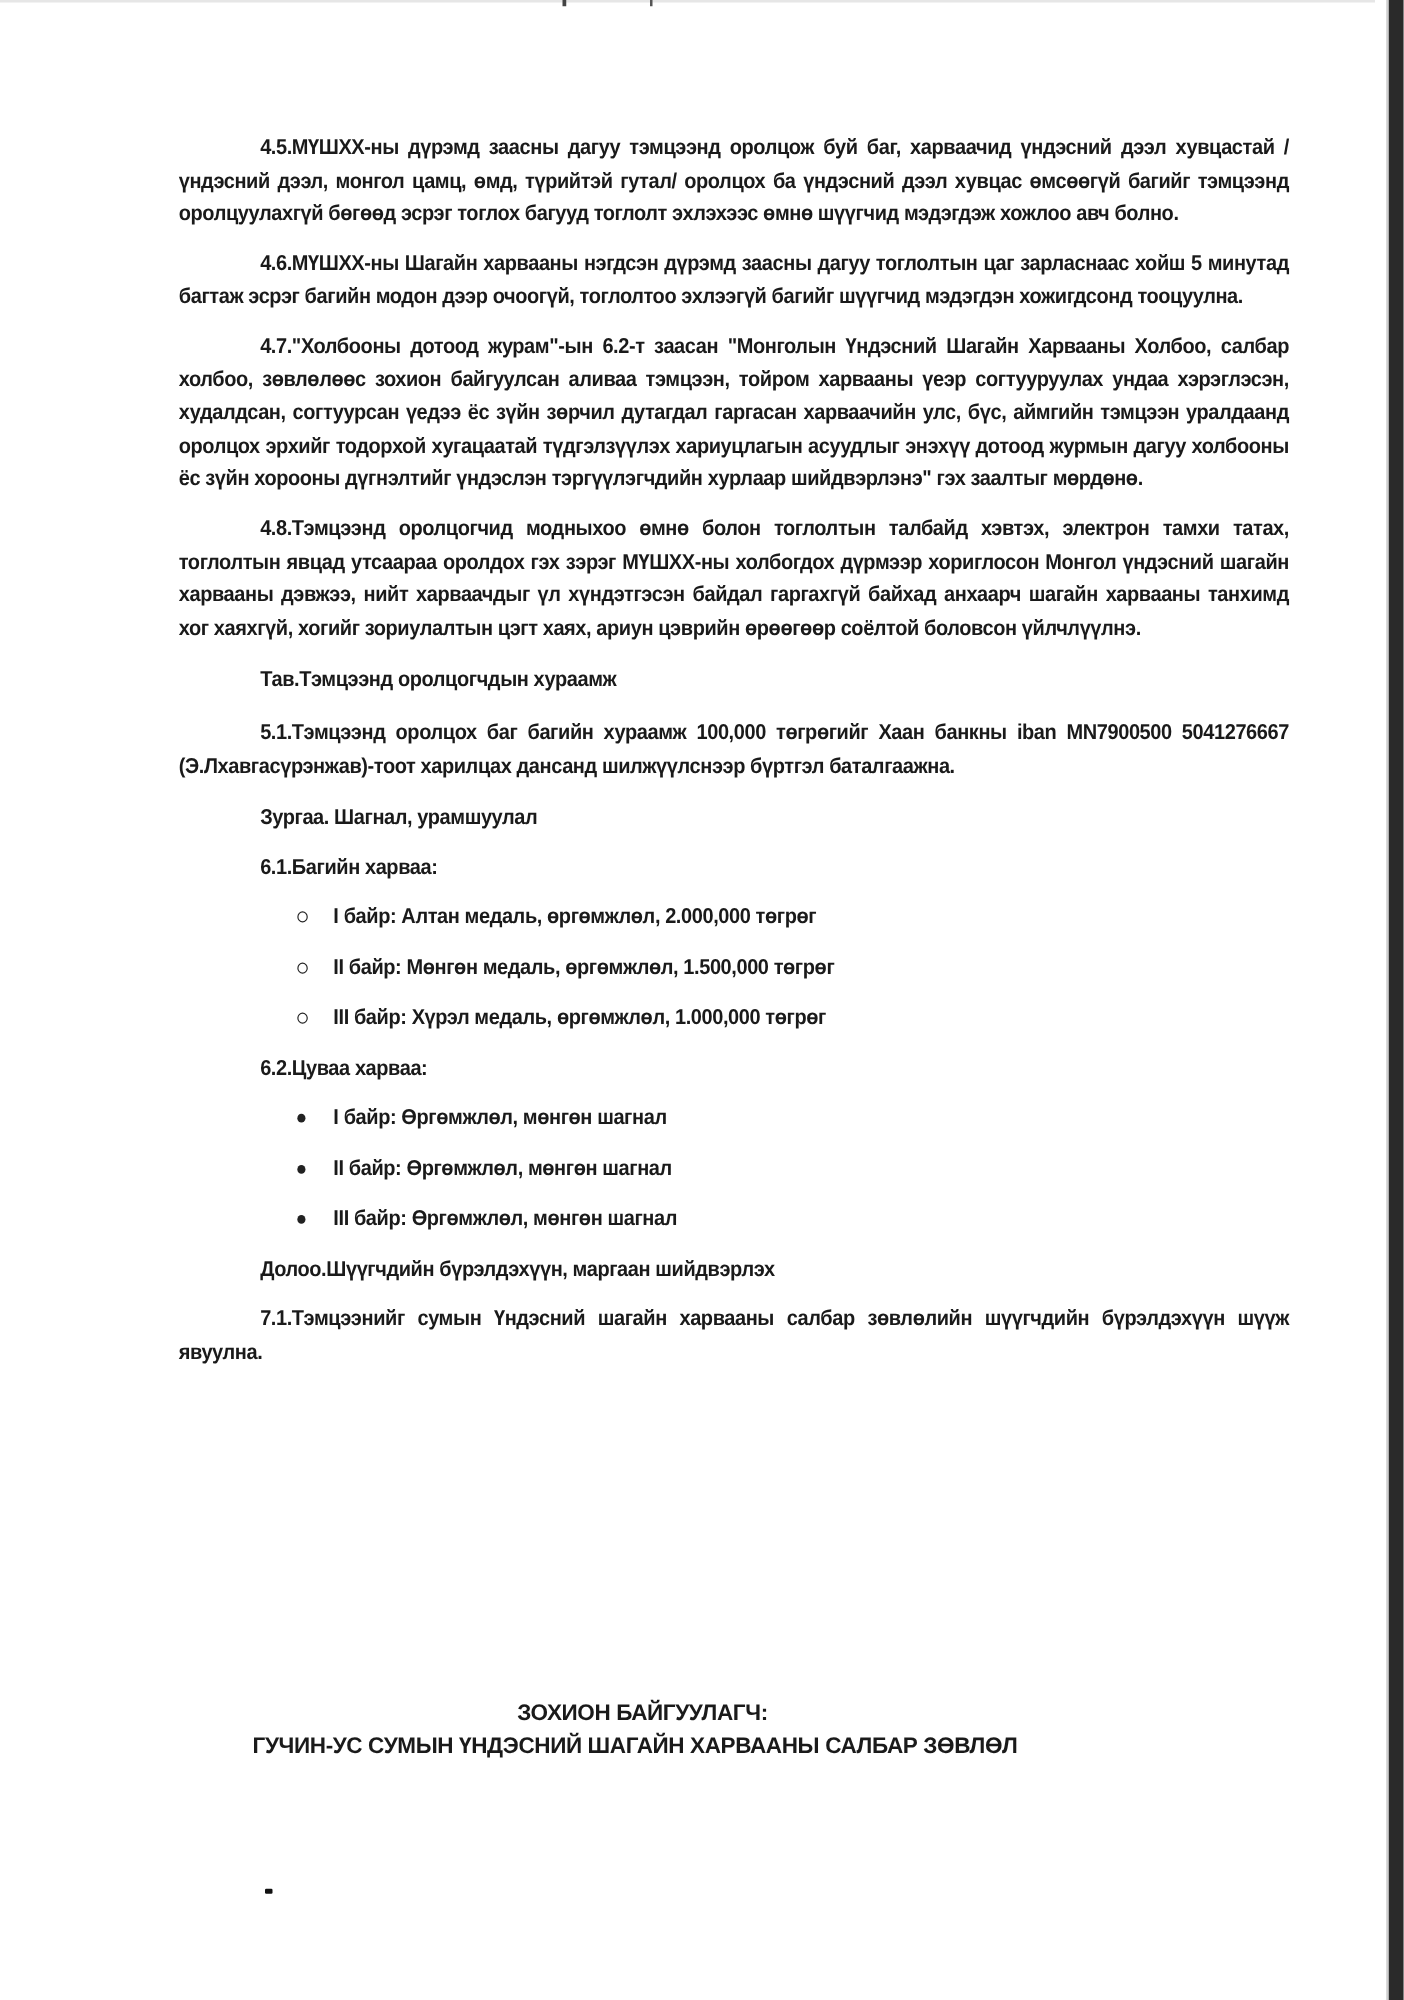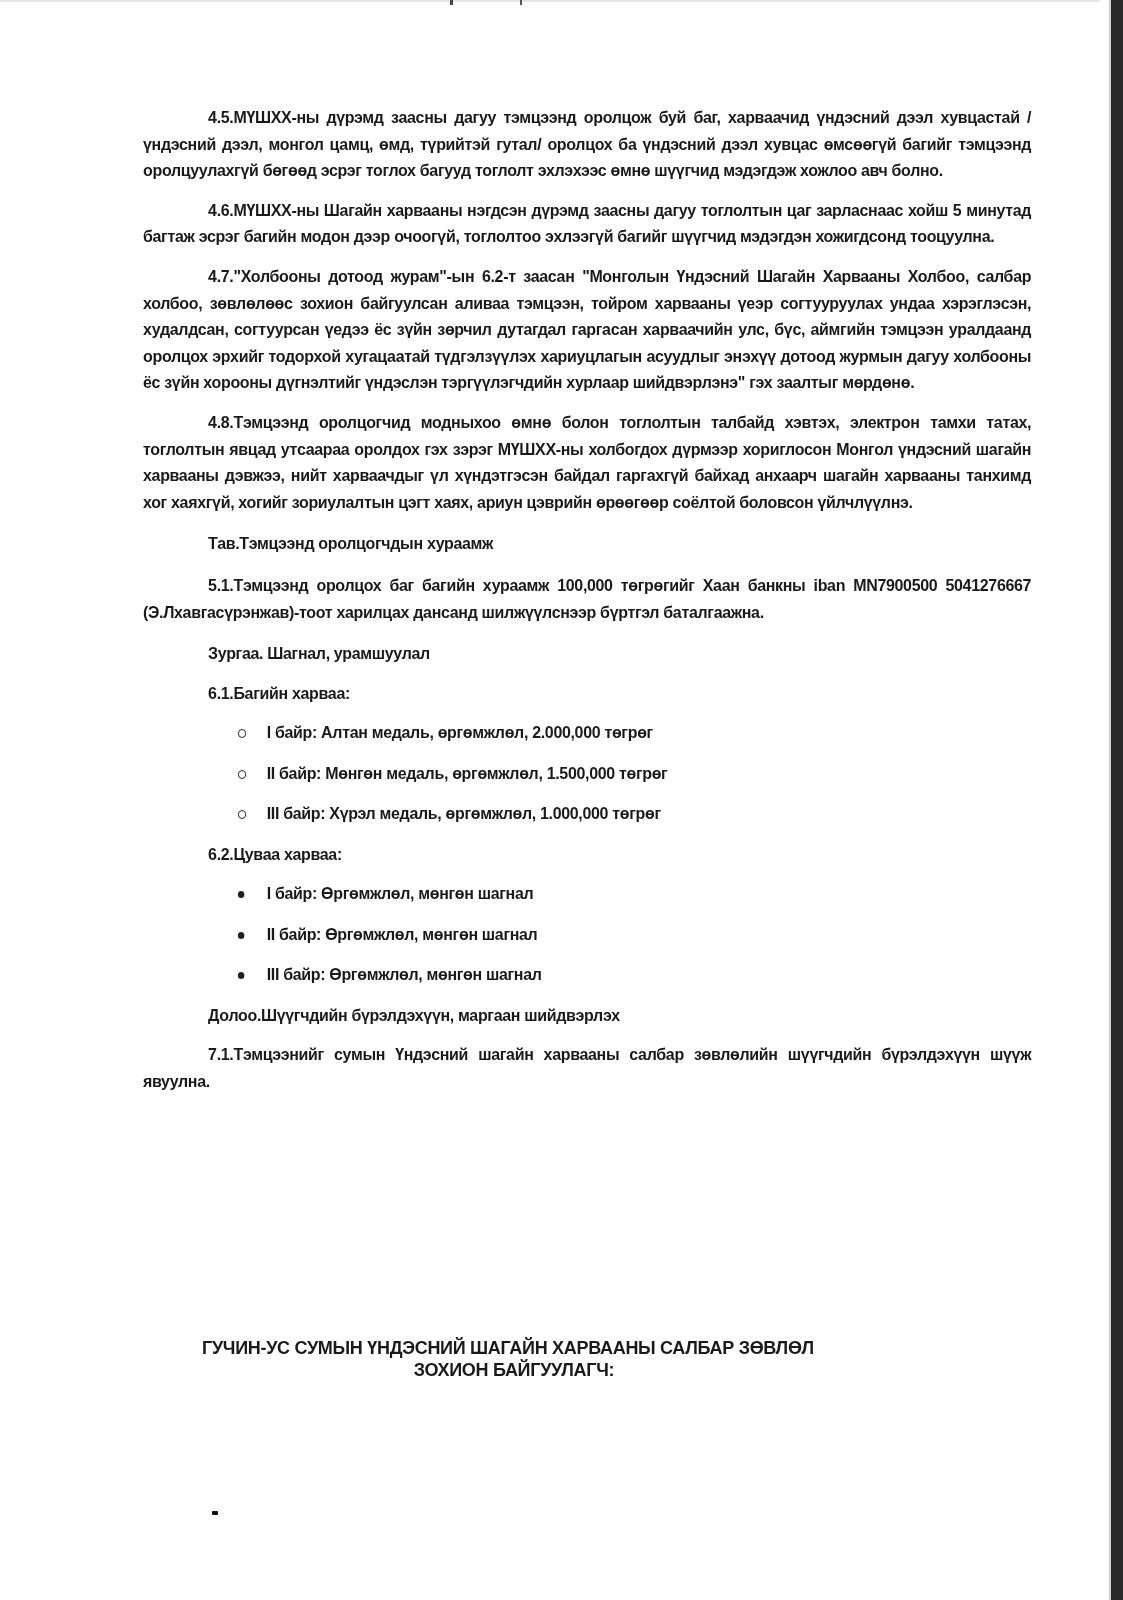--- a/index.html
+++ b/index.html
@@ -18,21 +18,21 @@
   .gap2 { height:15px; }
   .heading { margin-left:70px; }
   .num { font-weight:900; }
   ul { margin:0; padding:0; list-style:none; }
   .list li { position:relative; padding-left:133px; height:40.5px; line-height:26.6px; }
   .list li .bul { position:absolute; left:102px; top:0; }
   .circ::before { content:""; display:inline-block; width:7px; height:7px; border:1.6px solid #222; border-radius:50%; vertical-align:middle; }
   .dot::before { content:""; display:inline-block; width:7px; height:7px; background:#222; border-radius:50%; vertical-align:middle; }
   .signature { position:absolute; left:0; width:1008px; text-align:center; font-weight:900; font-size:18px; letter-spacing:-0.3px; }
   .sig1 { top:1360px; padding-left:20px; box-sizing:border-box; }
-  .sig2 { top:1338px; padding-left:8px; box-sizing:border-box; }
+  .sig2 { top:1386px; padding-left:8px; box-sizing:border-box; }
   .blip { position:absolute; left:212px; top:1511px; width:6px; height:4px; background:#111; border-radius:1px; }
 </style>
 </head>
 <body>
 
 <div class="topline"></div>
 <div class="topmark1"></div>
 <div class="topmark2"></div>
 <div class="rightedge"></div>
 <div class="rightbar"></div>

